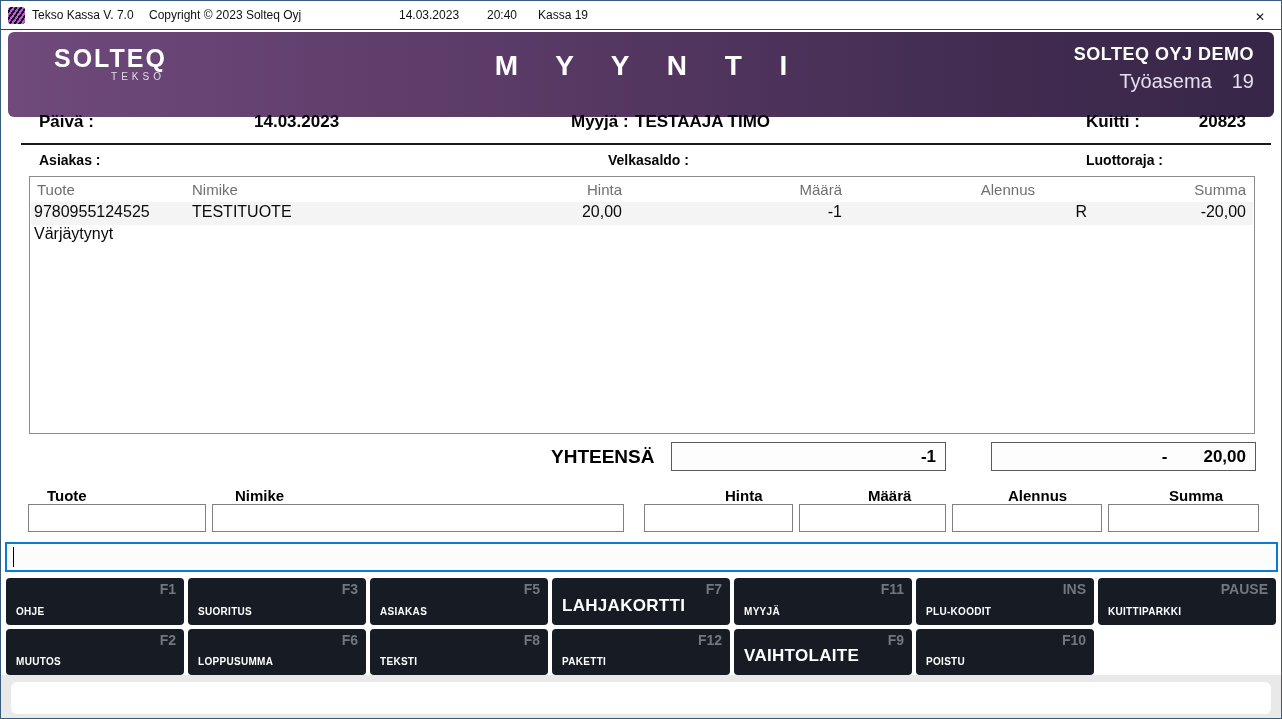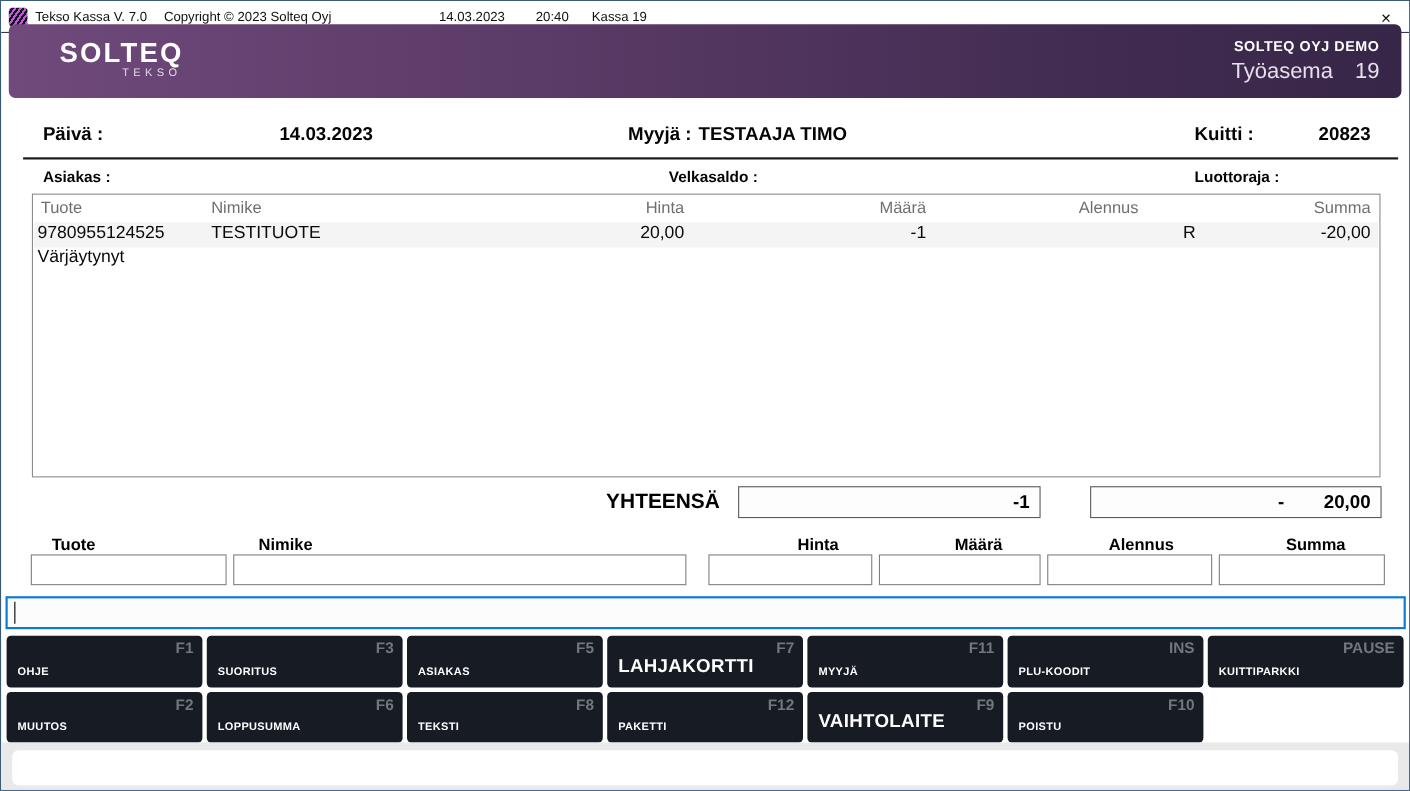--- a/index.html
+++ b/index.html
@@ -14,29 +14,29 @@
   .titlebar span { position:absolute; top:7px; font-size:12px; color:#111; white-space:nowrap; }
   .app-icon { position:absolute; left:7px; top:6px; width:17px; height:17px; border-radius:3px;
     background:repeating-linear-gradient(125deg,#c05ad0 0 2px,#141322 2px 4px); }
   .tb-title { left:31px; }
   .tb-copy  { left:148px; }
   .tb-date  { left:398px; }
   .tb-time  { left:486px; }
   .tb-kassa { left:537px; }
   .tb-close { position:absolute; right:16px; top:5px; font-size:15px; color:#222; cursor:pointer; line-height:18px; }
   
-  .pheader { position:absolute; left:7px; right:7px; top:21px; height:67px; border-radius:6px;
+  .pheader { position:absolute; left:7px; right:7px; top:31px; height:85px; border-radius:6px;
     background:linear-gradient(90deg,#6f4a7b 0%,#5a3a66 40%,#432d52 75%,#372647 100%); color:#fff; }
   .logo { position:absolute; left:46px; top:13px; text-align:center; }
   .logo-main { font-size:25px; font-weight:700; letter-spacing:2px; line-height:26px; }
   .logo-sub  { font-size:10px; letter-spacing:4px; color:#e3d9ea; text-align:right; padding-right:2px; }
   .pheader-title { position:absolute; left:0; right:0; top:18px; text-align:center;
     font-size:28px; font-weight:700; letter-spacing:15px; text-indent:15px; }
   .pheader-right { position:absolute; right:20px; top:12px; text-align:right; }
-  .pheader-company { font-size:13px; font-weight:700; letter-spacing:0.5px; }
+  .pheader-company { font-size:18px; font-weight:700; letter-spacing:0.5px; }
   .pheader-ws { font-size:20px; color:#e6dfee; margin-top:5px; }
   .pheader-ws .ws-num { margin-left:20px; }
   
   .info-lbl { position:absolute; font-weight:700; color:#050505; white-space:nowrap; }
   .f17 { font-size:17px; } .f14 { font-size:14px; }
   .rule { position:absolute; left:20px; right:10px; top:142px; height:0; border-top:2px solid #1a1a1a; }
   
   .sale-table { position:absolute; left:28px; top:175px; width:1226px; height:258px;
     border:1px solid #8c8c8c; background:#fff; }
   .row-band { position:absolute; left:1px; right:1px; top:25px; height:23px; background:#f4f4f4; }
@@ -83,20 +83,21 @@
     <span class="tb-time">20:40</span>
     <span class="tb-kassa">Kassa 19</span>
     <span class="tb-close">✕</span>
   </div>
 
   <div class="pheader">
     <div class="logo">
       <div class="logo-main">SOLTEQ</div>
       <div class="logo-sub">TEKSO</div>
     </div>
+    <div class="pheader-title">M Y Y N T I</div>
     <div class="pheader-right">
       <div class="pheader-company">SOLTEQ OYJ DEMO</div>
       <div class="pheader-ws">
         <span>Työasema</span><span class="ws-num">19</span>
       </div>
     </div>
   </div>
 
   <span class="info-lbl f17" style="left:38px; top:111px;">Päivä :</span>
   <span class="info-lbl f17" style="left:253px; top:111px;">14.03.2023</span>

